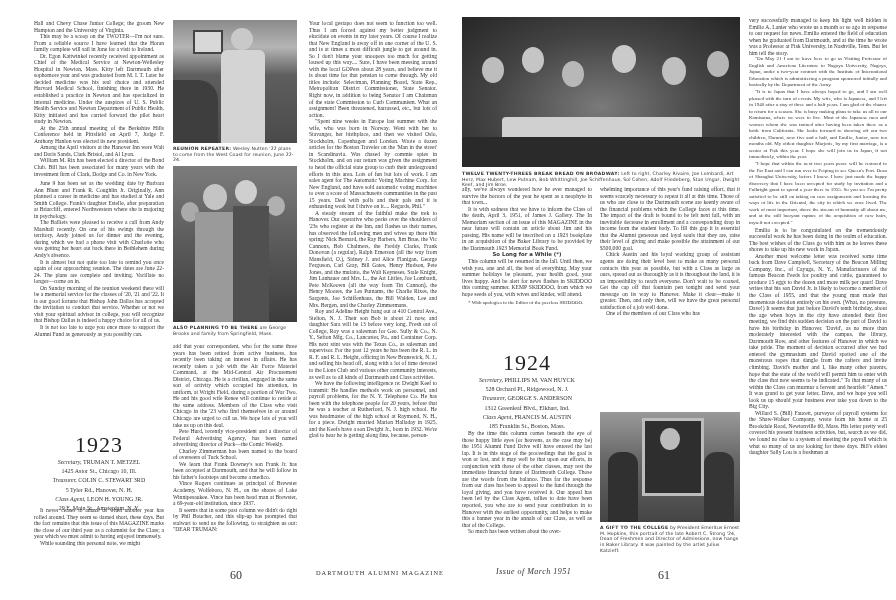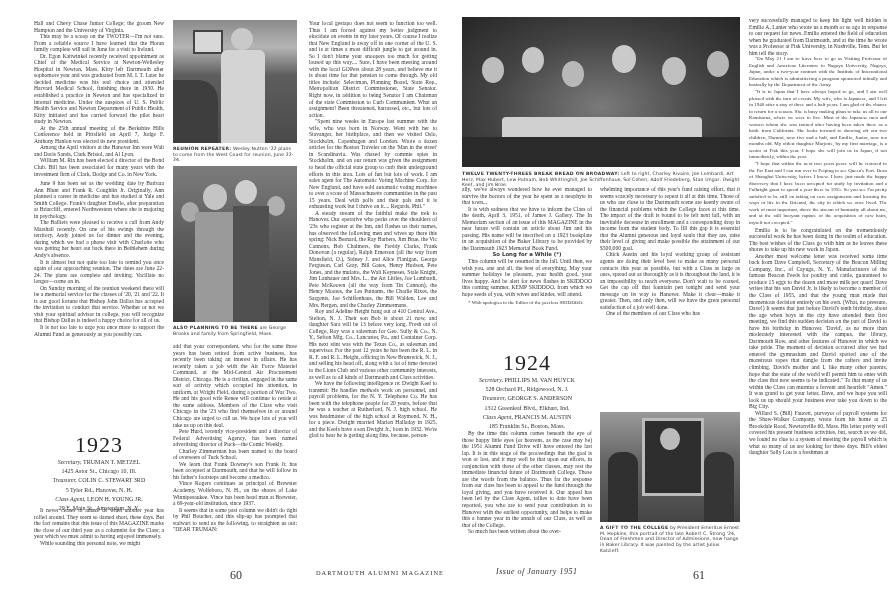--- a/index.html
+++ b/index.html
@@ -160,16 +160,16 @@
     <p class="noind">very successfully managed to keep his light well hidden is Emilio A. Lanier who wrote us a month or so ago in response to our request for news. Emilio entered the field of education when he graduated from Dartmouth, and at the time he wrote was a Professor at Fisk University, in Nashville, Tenn. But let him tell the story.</p>
     <p style="font-size:5px;">"On May 21 I am to leave here to go as Visiting Professor of English and American Literature to Nagoya University, Nagoya, Japan, under a two-year contract with the Institute of International Education which is administering a program sponsored initially and basically by the Department of the Army.</p>
     <p style="font-size:5px;">"It is to Japan that I have always hoped to go, and I am well pleased with the turn of events. My wife, who is Japanese, and I left in 1940 after a stay of three and a half years. I am glad of the chance to return for a season. She is busy making plans to take us all to our Kamisama, where we were to live. Most of the Japanese men and women whom she was trained after having been taken there as a bride from California. She looks forward to showing off our two children, Harumi, now five and a half, and Emilio, Junior, now ten months old. My oldest daughter Marjorie, by my first marriage, is a senior at Fisk this year. I hope she will join us in Japan, if not immediately, within the year.</p>
     <p style="font-size:5px;">"I hope that within the next two years peace will be restored to the Far East and I can run over to Peiping to see Queen's Port. Dean of Shanghai University, before I knew. I have just made the happy discovery that I have been accepted for study by invitation and a Fulbright grant to spend a year there in 1955. So you see I'm pretty satisfied to be still on taking on new assignments and learning the ways of life in the Oriental, the city in which we once lived. The work of most important, above the stream of humanity all about me, and at the still buoyant rapture of the acquisition of new hairs, myself not excepted."</p>
     <p>Emilio is to be congratulated on the tremendously successful work he has been doing in the realm of education. The best wishes of the Class go with him as he leaves these shores to take up his new work in Japan.</p>
     <p>Another most welcome letter was received some time back from Dave Campbell, Secretary of the Beacon Milling Company, Inc., of Cayuga, N. Y., Manufacturers of the famous Beacon Feeds for poultry and cattle, guaranteed to produce 15 eggs to the dozen and more milk per quart! Dave writes that his son David Jr. is likely to become a member of the Class of 1955, and that the young man made that momentous decision entirely on his own. (What, no pressure, Dave!) It seems that just before David's tenth birthday, about the age when boys in the city have attended their first meeting, we find this sudden decision on the part of David to have his birthday in Hanover. 'David', as no more than moderately interested with the campus, the library, Dartmouth Row, and other features of Hanover in which we take pride. The moment of decision occurred after we had entered the gymnasium and David spotted one of the monstrous ropes that dangle from the rafters and invite climbing. David's mother and I, like many other parents, hope that the state of the world will permit him to enter with the class that now seems to be indicated." To that many of us within the Class can murmur a fervent and heartfelt "Amen." It was grand to get your letter, Dave, and we hope you will look us up should your business ever take you down to the Big City.</p>
     <p>Willard S. (Bill) Faucett, purveyor of payroll systems for the Shaw-Walker Company, wrote from his home at 25 Brookdale Road, Newtonville 60, Mass. His letter pretty well covered his present business activities, but, search as we did, we found no clue to a system of meeting the payroll which is what so many of us are looking for these days. Bill's eldest daughter Sally Lou is a freshman at</p>
   </div>
 
   <div class="runhead" style="left:48px;top:567px;font-style:italic;font-size:8px;letter-spacing:0.5px;">
-    <span>Issue of January 1951</span>
+    <span>Issue of March 1951</span>
   </div>
-  <div class="folio" style="left:210px;top:568px;margin-left:35px;">61</div>
+  <div class="folio" style="left:210px;top:568px;">61</div>
 </div>
 
 </body></html>

